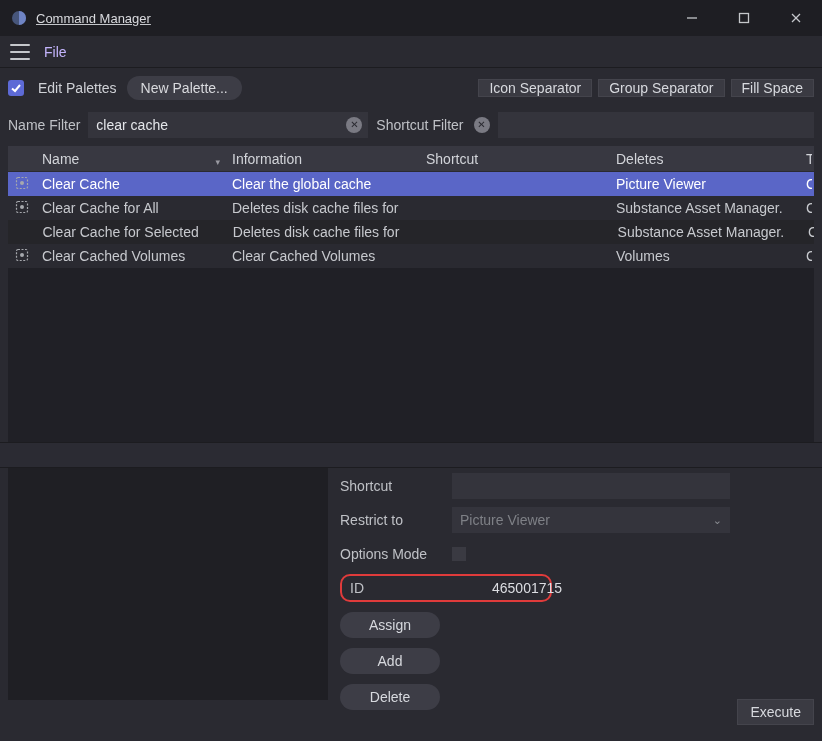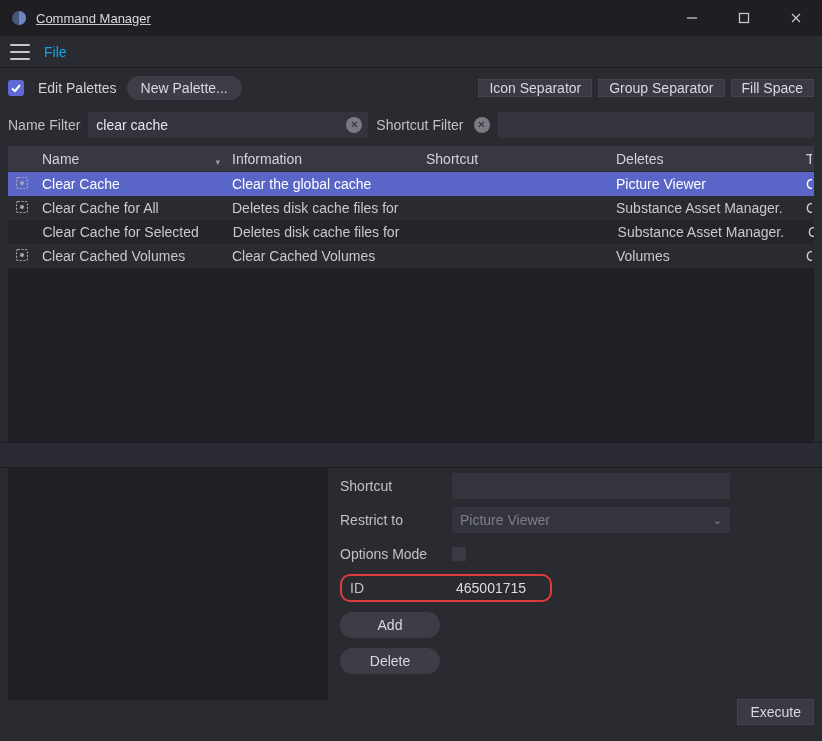--- a/index.html
+++ b/index.html
@@ -29,21 +29,21 @@
     color: #c5c7cb;
   }
   .win-btn svg { stroke: #c5c7cb; }
   
   .menubar {
     height: 32px; display: flex; align-items: center; gap: 14px;
     padding: 0 10px; background: #2a2a31; border-bottom: 1px solid #1c1c20;
   }
   .hamburger { width: 20px; height: 16px; display: flex; flex-direction: column; justify-content: space-between; }
   .hamburger span { display: block; height: 2px; background: #c5c7cb; border-radius: 1px; }
-  .menuitem { color: #0ea5e9; font-size: 14px; }
+  .menuitem { color: #c4b5fd; font-size: 14px; }
   
   .toolbar {
     height: 40px; display: flex; align-items: center; gap: 10px;
     padding: 0 8px; background: #2a2a31;
   }
   .chk {
     width: 16px; height: 16px; border-radius: 3px;
     background: #5d6ad6; display: inline-flex; align-items: center; justify-content: center;
     margin-right: 4px;
   }
@@ -148,20 +148,21 @@
     padding: 0 8px; color: #7e8086; font-size: 14px;
   }
   .pval-select .chev { font-size: 11px; color: #8c8e94; }
   .opts-chk {
     width: 14px; height: 14px; background: #3a3a42;
   }
   .id-row {
     border: 2px solid #e03b3b; border-radius: 10px;
     padding: 4px 8px;
     width: 212px;
+    gap: 36px;
   }
   .id-value { color: #dcdde2; margin-left: 6px; }
   .action-btn {
     width: 100px; height: 26px; border-radius: 13px; background: #3d3d46;
     color: #d7d9de; font-size: 14px; display: flex; align-items: center; justify-content: center;
     margin-top: 4px;
   }
   .exec-btn {
     position: absolute; right: 0; bottom: 8px;
     background: #3a3a42; padding: 4px 12px;
@@ -312,17 +313,18 @@
       </div>
     </div>
     <div class="prow">
       <span class="plabel">Options Mode</span>
       <span class="opts-chk"></span>
     </div>
     <div class="prow id-row">
       <span class="plabel" style="flex:0 0 100px">ID</span>
       <span class="id-value">465001715</span>
     </div>
+    <div class="action-btn">Assign</div>
     <div class="action-btn">Add</div>
     <div class="action-btn">Delete</div>
     <div class="exec-btn">Execute</div>
   </div>
 </div>
 
 </body></html>

